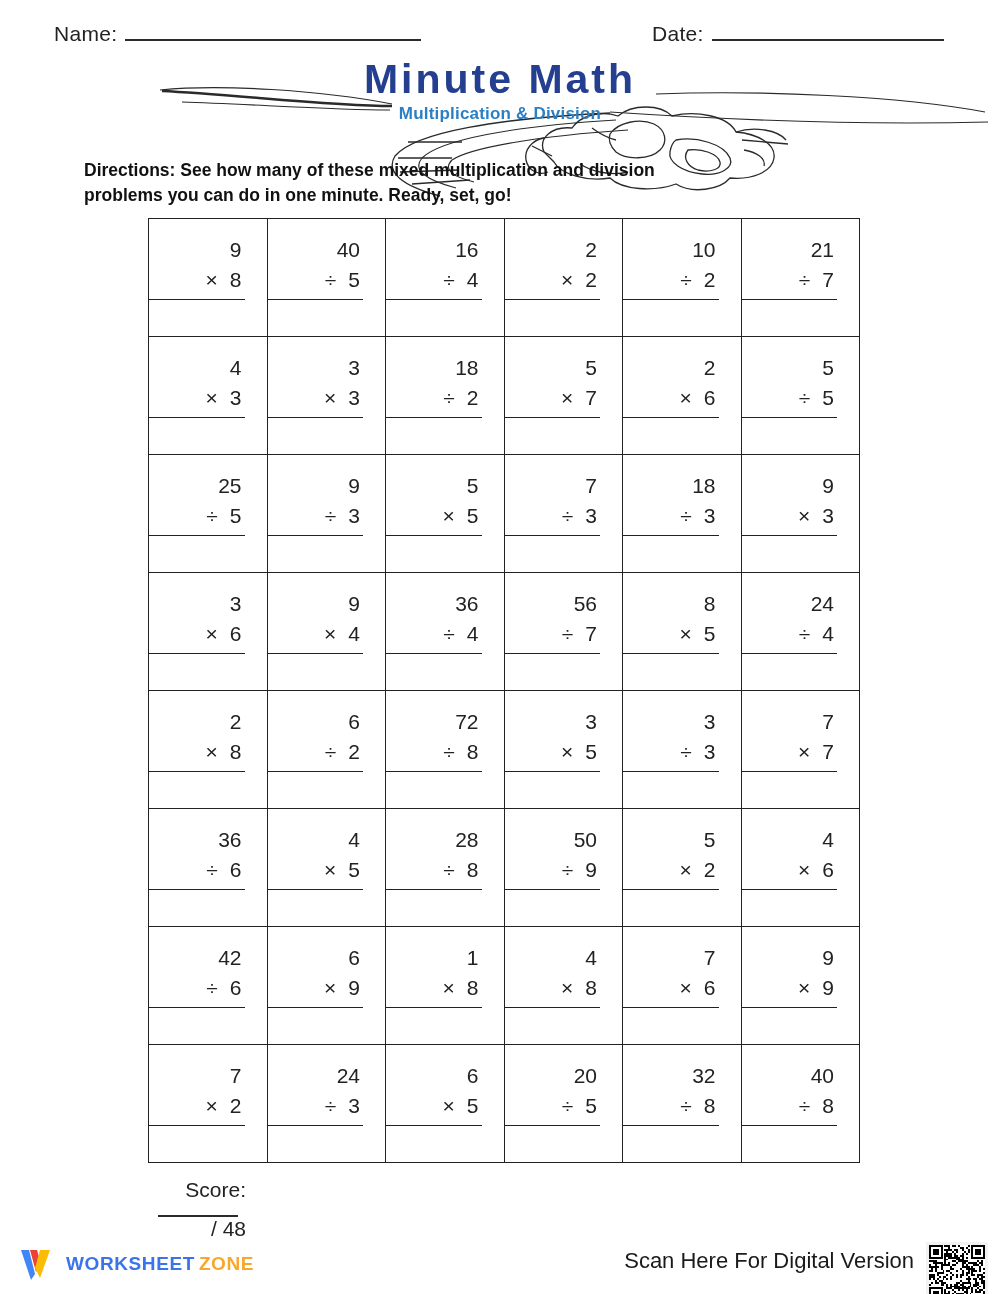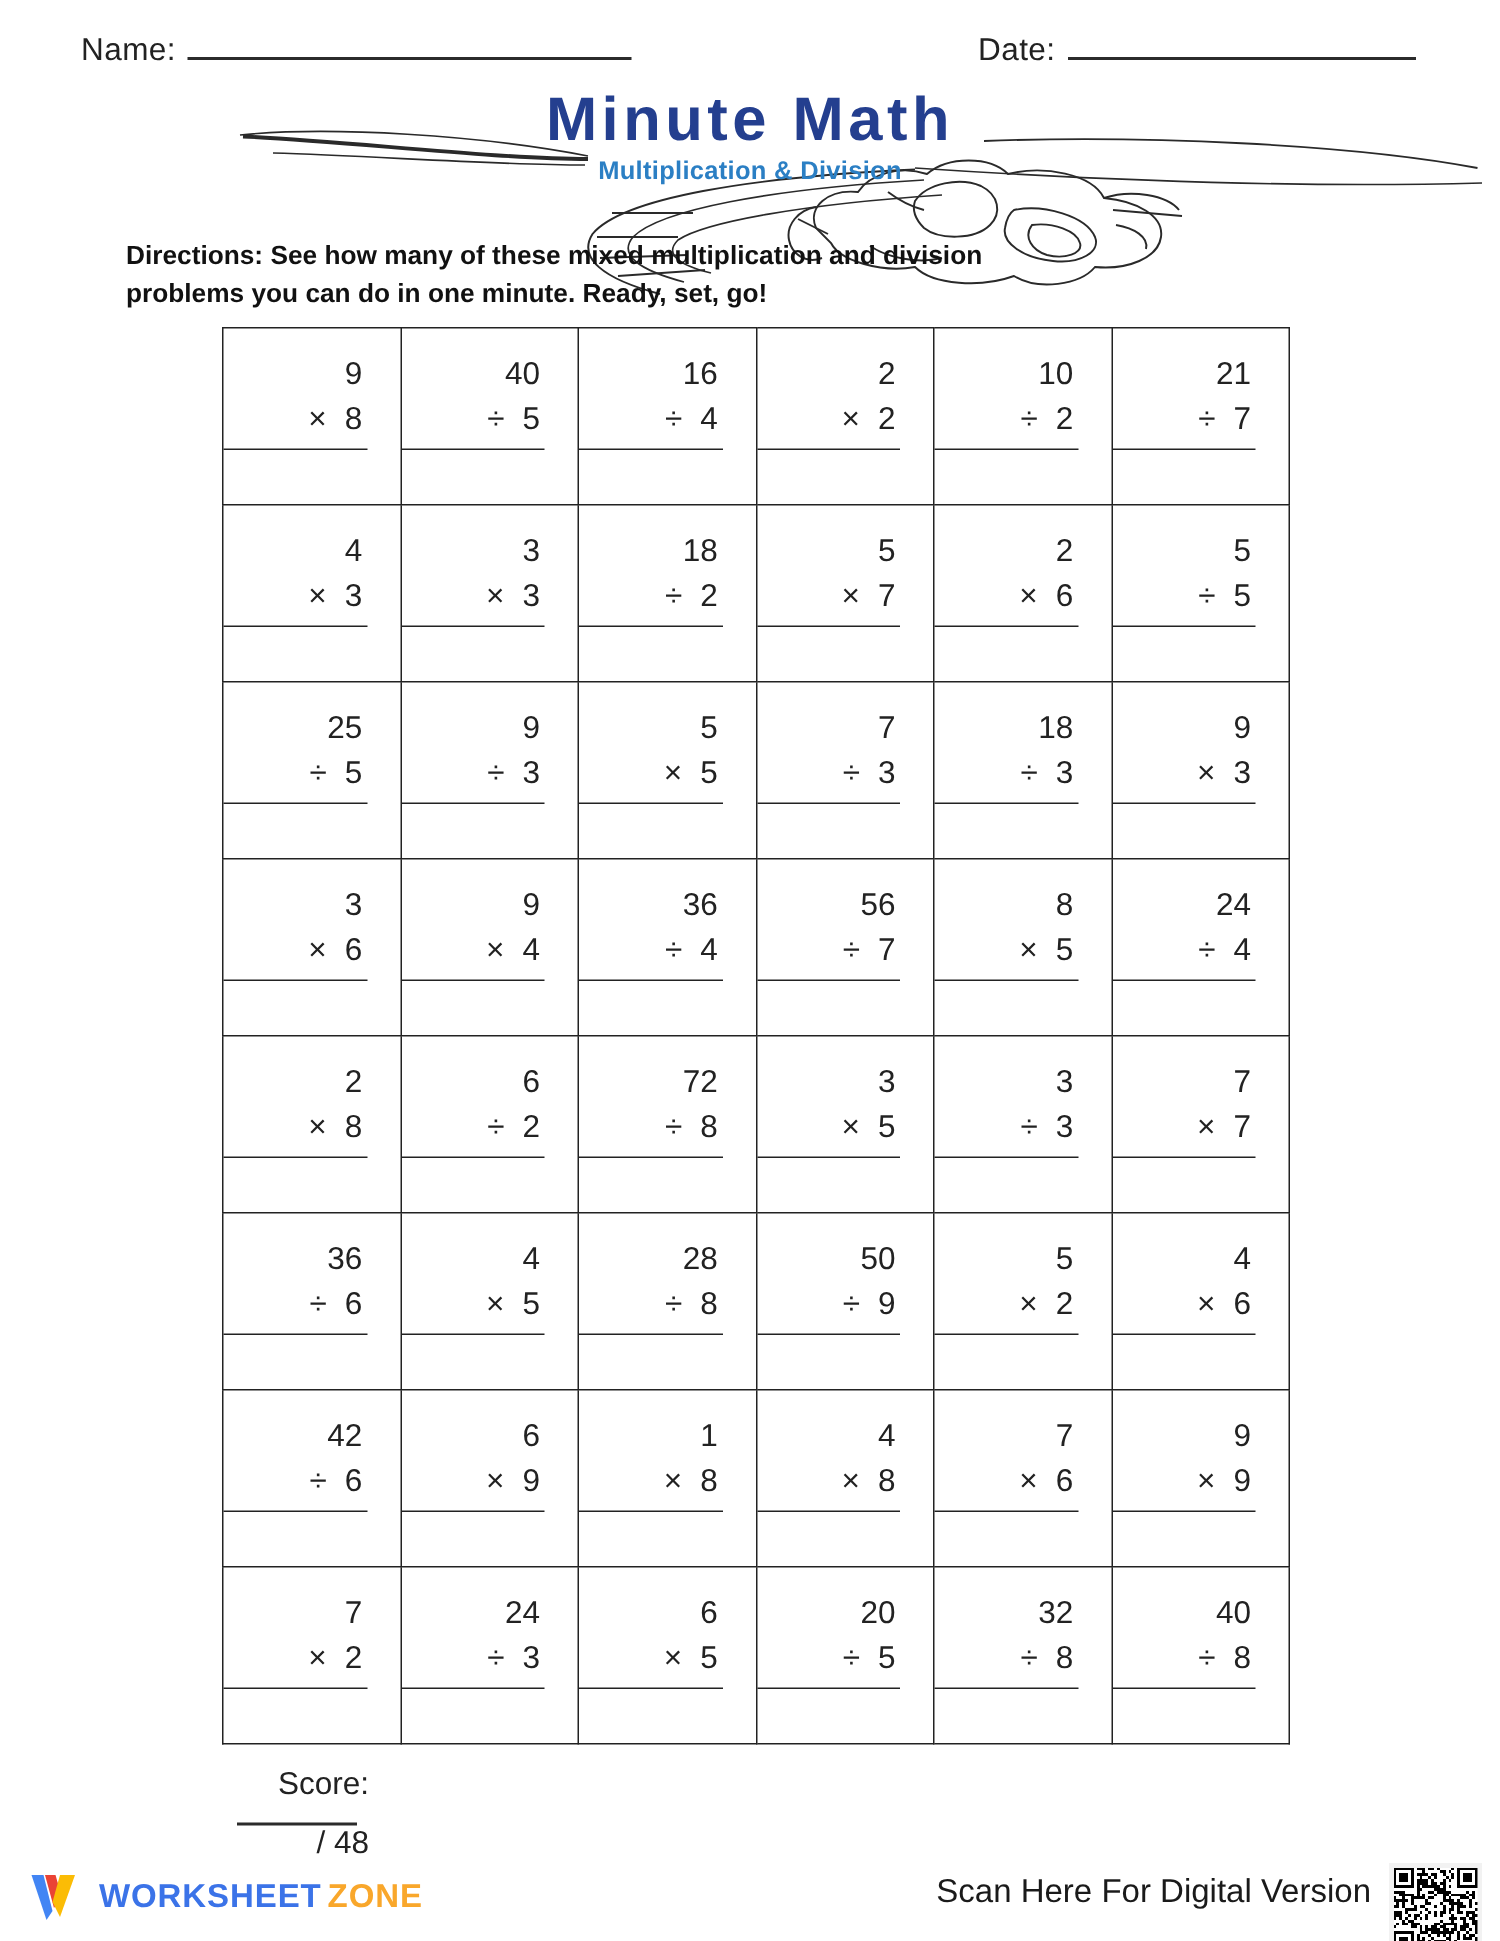--- a/index.html
+++ b/index.html
@@ -158,21 +158,21 @@
   }
   .brand {
     position: absolute;
     left: 18px;
     top: 4px;
     display: flex;
     align-items: center;
   }
   .brand-mark { margin-right: 10px; }
   .brand-text {
-    font-size: 22px;
+    font-size: 19px;
     font-weight: bold;
     letter-spacing: .6px;
   }
   .brand-worksheet { color: #3b73e8; }
   .brand-zone { color: #f9a72b; margin-left: 4px; }
 
   .scan {
     position: absolute;
     right: 86px;
     top: 6px;

